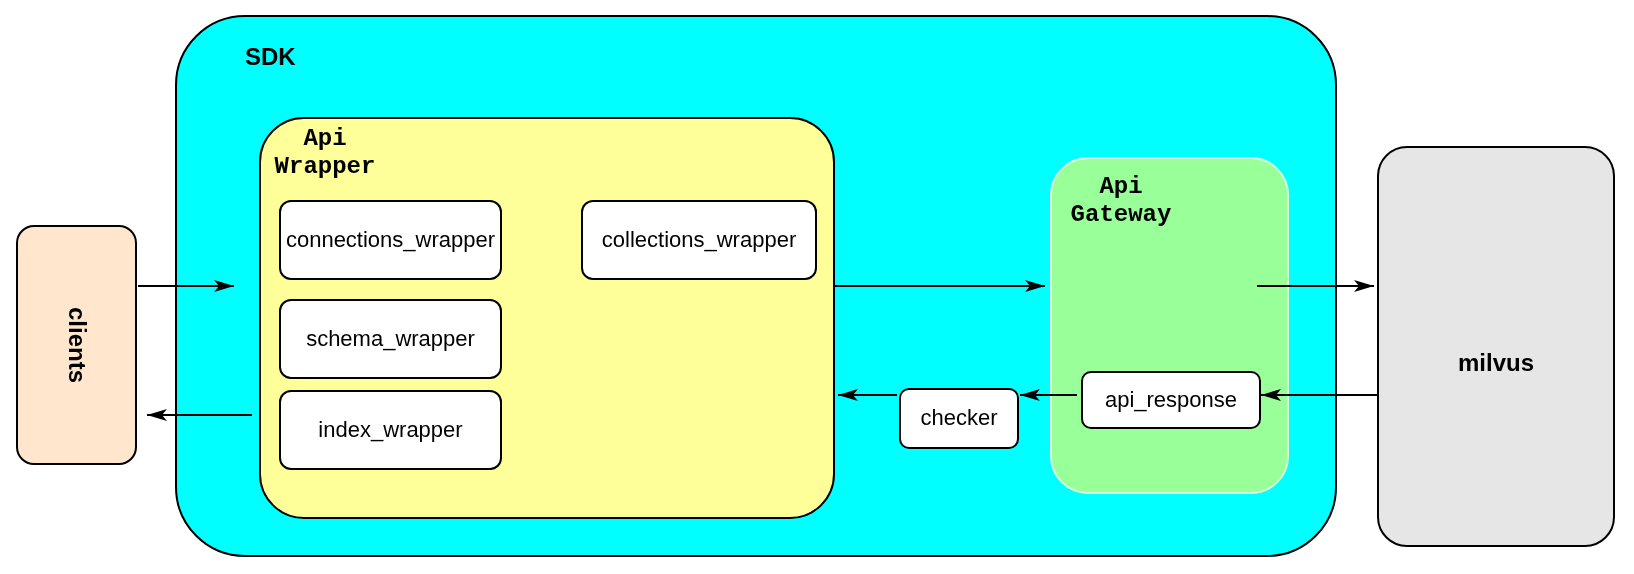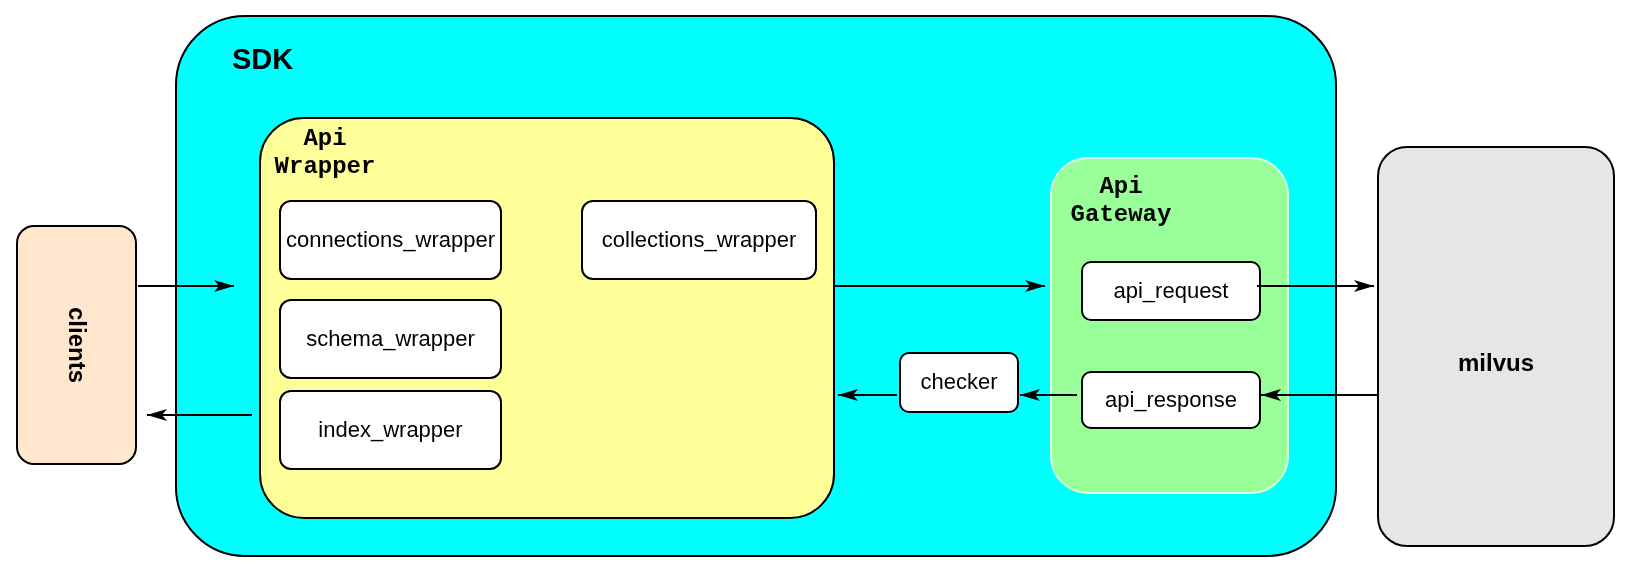--- a/index.html
+++ b/index.html
@@ -34,22 +34,22 @@
     font-weight:bold;font-size:24px;
   }
 
   
   .sdk{
     left:175px;top:15px;width:1162px;height:542px;
     background:#00FFFF;border-radius:70px;
     position:absolute;box-sizing:border-box;border:2px solid #000;
   }
   .sdk-label{
-    position:absolute;left:55px;top:26px;
-    font-weight:bold;font-size:29px;
+    position:absolute;left:68px;top:26px;
+    font-weight:bold;font-size:24px;
   }
 
   
   .api-wrapper{
     position:absolute;left:82px;top:100px;width:576px;height:402px;
     background:#FFFF99;border-radius:45px;
     box-sizing:border-box;border:2px solid #000;
   }
   .api-wrapper-label{
     position:absolute;left:0px;top:6px;width:128px;
@@ -61,21 +61,21 @@
     height:80px;
   }
   .wb-c1{left:18px;width:223px;}
   .wb-c2{left:320px;width:236px;}
   .wb-r1{top:81px;}
   .wb-r2{top:180px;}
   .wb-r3{top:271px;}
 
   
   .checker{
-    position:absolute;left:722px;top:335px;width:120px;height:61px;
+    position:absolute;left:722px;top:371px;width:120px;height:61px;
     background:#FFFFFF;border-radius:10px;
   }
 
   
   .api-gateway{
     position:absolute;left:873px;top:140px;width:239px;height:337px;
     background:#99FF99;border-radius:38px;
     box-sizing:border-box;border:2px solid #D8FFD8;
   }
   .api-gateway-label{
@@ -133,23 +133,20 @@
     </div>
 
     <div class="node checker">
       <span class="label-text">checker</span>
     </div>
 
     <div class="api-gateway">
       <div class="api-gateway-label multiline">Api
 Gateway</div>
 
-      <div class="node gw-box gw-request">
-        <span class="label-text">api_request</span>
-      </div>
       <div class="node gw-box gw-response">
         <span class="label-text">api_response</span>
       </div>
     </div>
   </div>
 
   <div class="node milvus">
     <span class="bold-label">milvus</span>
   </div>
 

